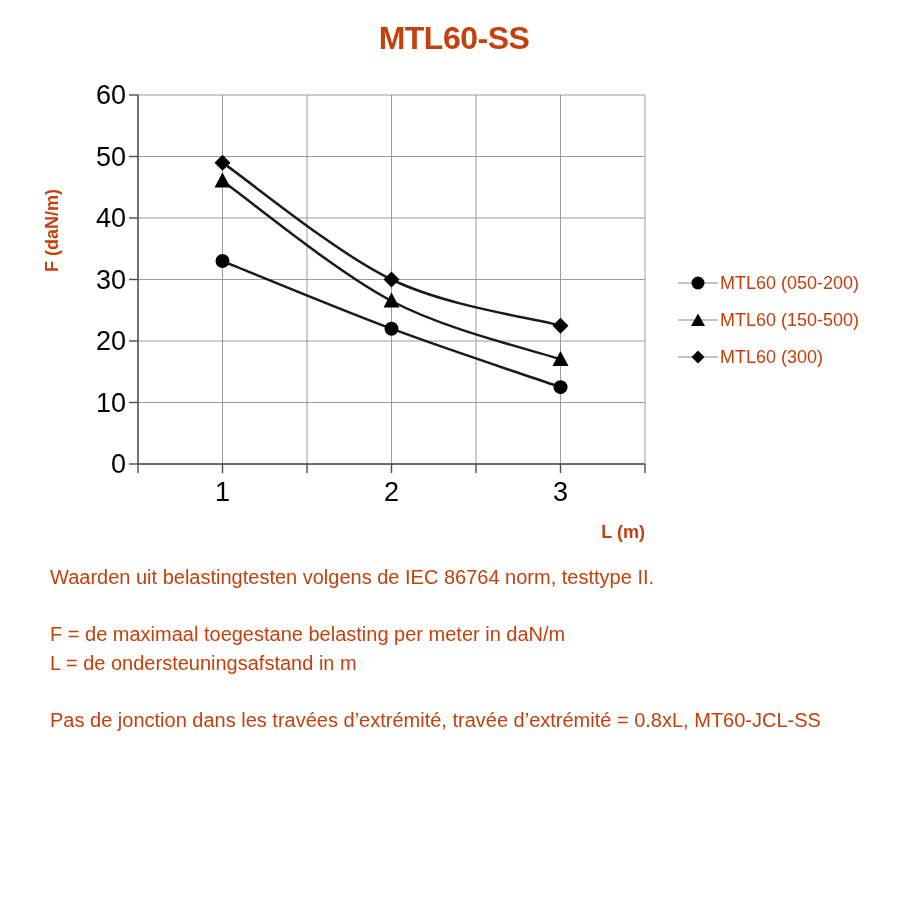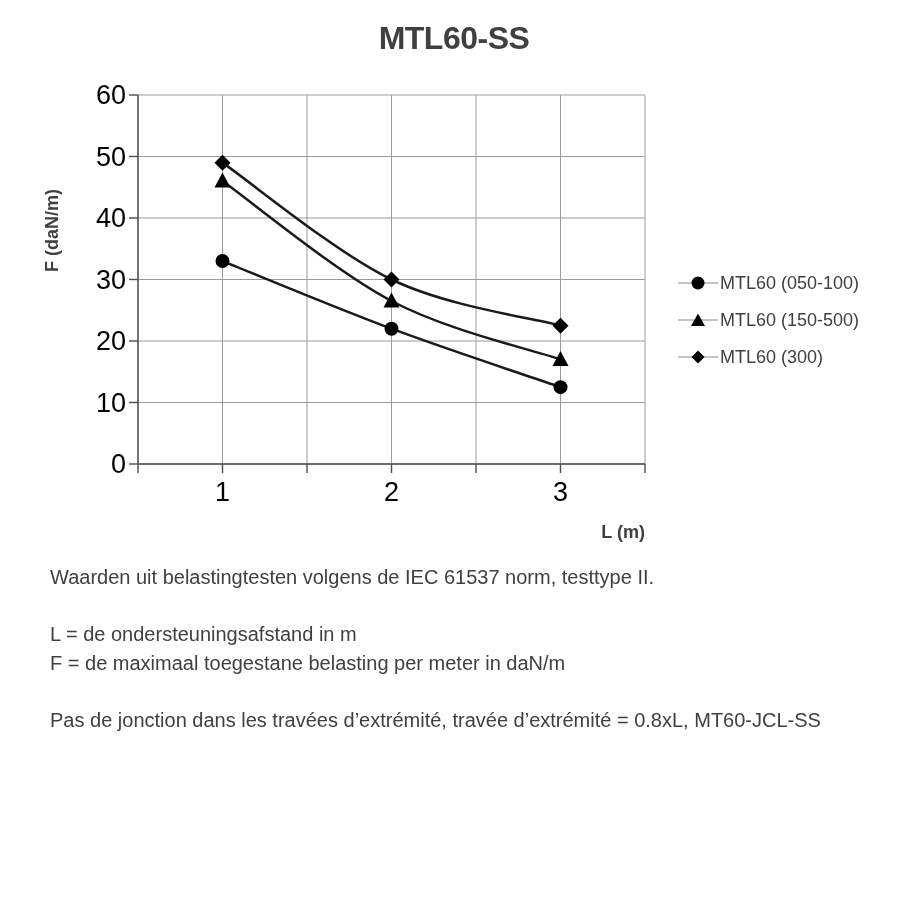--- a/index.html
+++ b/index.html
@@ -1,18 +1,18 @@
 <!DOCTYPE html>
 <html><head>
 <meta charset="utf-8">
 <style>
   html,body{margin:0;padding:0;background:#fff;}
   .page{
     position:relative;width:908px;height:908px;background:#ffffff;
-    font-family:"Liberation Sans",sans-serif;color:#404040;overflow:hidden;
+    font-family:"Liberation Sans",sans-serif;color:#c2410c;overflow:hidden;
   }
   .chart-title{
     position:absolute;left:0;right:0;top:20px;text-align:center;
     font-size:32px;font-weight:bold;letter-spacing:-0.5px;
   }
   .plot-svg{position:absolute;left:0;top:0;}
   .y-axis-title{
     position:absolute;left:42px;top:272px;width:0;height:0;
     font-size:18px;font-weight:bold;white-space:nowrap;
     transform:rotate(-90deg) translate(-50%,-50%);transform-origin:0 0;
@@ -93,45 +93,45 @@
 
   <div class="y-axis-title">F (daN/m)</div>
   <div class="x-axis-title">L (m)</div>
 
   <div class="legend">
     <div class="legend-item">
       <svg class="legend-swatch" viewBox="0 0 44 18">
         <line x1="2" y1="9" x2="42" y2="9" stroke="#b0b0b0" stroke-width="1.6"></line>
         <circle cx="22" cy="9" r="6.5" fill="#000"></circle>
       </svg>
-      <span class="legend-label">MTL60 (050-100)</span>
+      <span class="legend-label">MTL60 (050-200)</span>
     </div>
     <div class="legend-item">
       <svg class="legend-swatch" viewBox="0 0 44 18">
         <line x1="2" y1="9" x2="42" y2="9" stroke="#b0b0b0" stroke-width="1.6"></line>
         <polygon points="22,2.5 29,15 15,15" fill="#000"></polygon>
       </svg>
       <span class="legend-label">MTL60 (150-500)</span>
     </div>
     <div class="legend-item">
       <svg class="legend-swatch" viewBox="0 0 44 18">
         <line x1="2" y1="9" x2="42" y2="9" stroke="#b0b0b0" stroke-width="1.6"></line>
         <polygon points="22,2.5 28.5,9 22,15.5 15.5,9" fill="#000"></polygon>
       </svg>
       <span class="legend-label">MTL60 (300)</span>
     </div>
   </div>
 
   <div class="notes">
       <div class="note-para">
-        <div class="note-line">Waarden uit belastingtesten volgens de IEC 61537 norm, testtype II.</div>
+        <div class="note-line">Waarden uit belastingtesten volgens de IEC 86764 norm, testtype II.</div>
       </div>
       <div class="note-para">
+        <div class="note-line">F = de maximaal toegestane belasting per meter in daN/m</div>
         <div class="note-line">L = de ondersteuningsafstand in m</div>
-        <div class="note-line">F = de maximaal toegestane belasting per meter in daN/m</div>
       </div>
       <div class="note-para">
         <div class="note-line">Pas de jonction dans les travées d’extrémité, travée d’extrémité = 0.8xL, MT60-JCL-SS</div>
       </div>
       <div class="note-para">
       </div>
     </div>
 
 </div>
 

